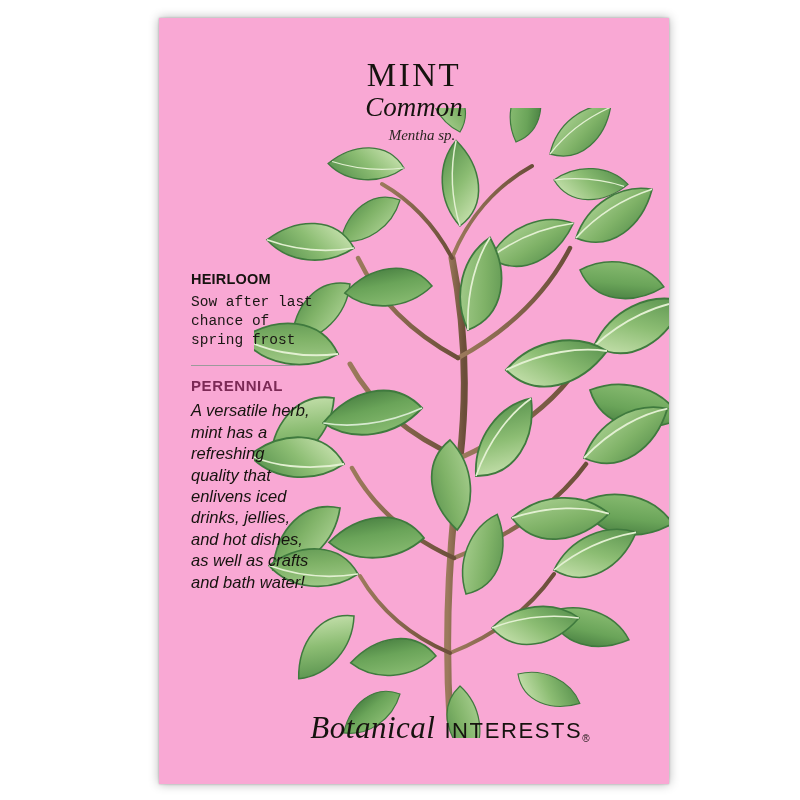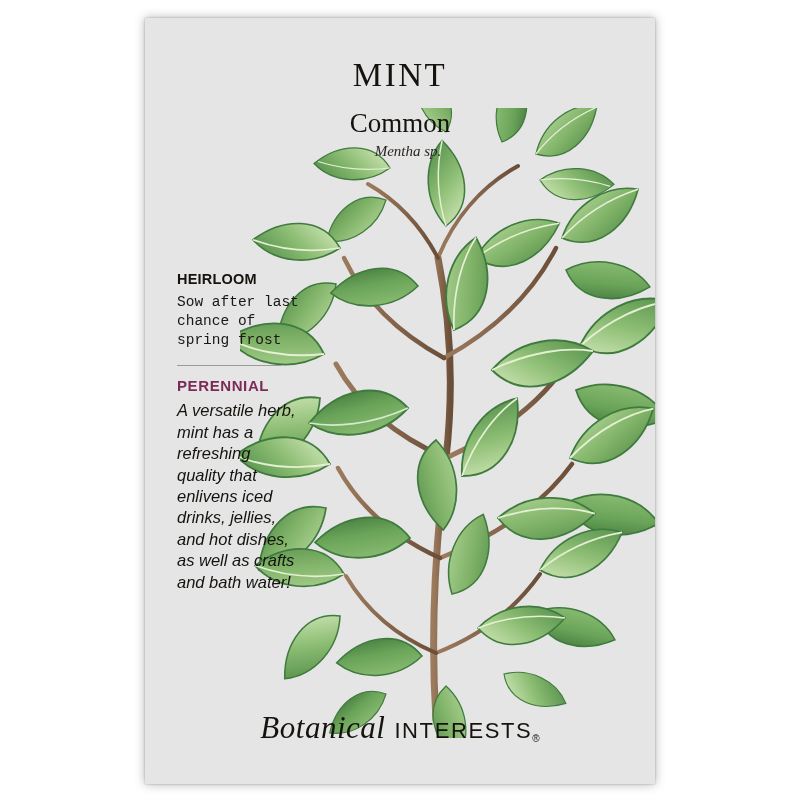--- a/index.html
+++ b/index.html
@@ -9,25 +9,25 @@
   }
   body {
     width: 800px;
     height: 800px;
     font-family: "Liberation Sans", sans-serif;
     overflow: hidden;
   }
 
   #packet {
     position: absolute;
-    left: 145px;
+    left: 159px;
     top: 18px;
     width: 510px;
     height: 766px;
-    background: #e5e5e5;
+    background: #f9a8d4;
     box-shadow: 0 0 10px rgba(0,0,0,0.30), 0 0 2px rgba(0,0,0,0.25);
     overflow: hidden;
   }
 
   
   .header {
     position: absolute;
     left: 0;
     top: 40px;
     width: 100%;
@@ -36,23 +36,24 @@
   }
   .title-main {
     font-family: "Liberation Serif", serif;
     font-size: 33px;
     letter-spacing: 2.5px;
     color: #16130f;
     line-height: 1.05;
   }
   .title-variety {
     font-family: "Liberation Serif", serif;
+    font-style: italic;
     font-size: 27px;
     color: #16130f;
-    margin-top: 16px;
+    margin-top: 0;
     line-height: 1.05;
   }
   .title-latin {
     font-family: "Liberation Serif", serif;
     font-style: italic;
     font-size: 15px;
     color: #2a2520;
     margin-top: 6px;
     padding-left: 16px;
   }
@@ -104,20 +105,21 @@
 
   
   .brand {
     position: absolute;
     left: 0;
     bottom: 38px;
     width: 100%;
     text-align: center;
     z-index: 7;
     white-space: nowrap;
+    padding-left: 36px;
   }
   .brand-word {
     font-family: "Liberation Serif", serif;
     font-style: italic;
     font-size: 31px;
     color: #16130f;
     letter-spacing: 0.5px;
   }
   .brand-word2 {
     font-family: "Liberation Sans", sans-serif;

